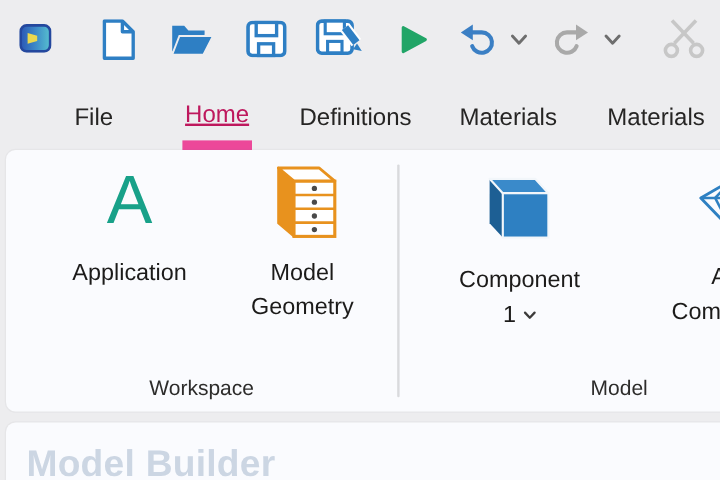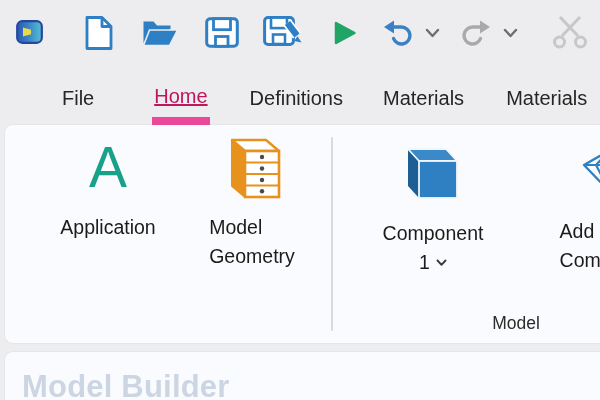--- a/index.html
+++ b/index.html
@@ -22,21 +22,21 @@
 
   
   .ribbon{position:absolute;left:5px;top:125px;width:695px;height:218px;background:#fafbfe;border-radius:8px;box-shadow:0 0 0 1px rgba(120,125,140,.06);}
   .rgroup{position:absolute;top:0;height:100%;}
   .rg-workspace{left:0;width:326px;}
   .rg-model{left:326px;width:370px;}
   .rdivider{position:absolute;top:12px;height:194px;width:2px;background:#d9dadd;border-radius:1px;}
   .rgroup-label{position:absolute;bottom:9px;left:0;right:0;text-align:center;font-size:17.5px;color:#2d2c2b;}
   .rbtn{position:absolute;top:10px;display:flex;flex-direction:column;align-items:center;background:none;border:none;padding:0;cursor:pointer;font-family:"Liberation Sans",sans-serif;}
   .rbtn .icon-slot{height:64px;display:flex;align-items:center;justify-content:center;}
-  .rbtn .lbl{font-size:19.5px;line-height:29px;color:#1c1b1a;white-space:nowrap;text-align:left;margin-top:14px;}
+  .rbtn .lbl{font-size:19.5px;line-height:29px;color:#1c1b1a;white-space:nowrap;text-align:center;margin-top:14px;}
   .rbtn .lbl2{font-size:19.5px;line-height:29px;color:#1c1b1a;white-space:nowrap;display:flex;align-items:center;justify-content:center;gap:6px;}
   .btn-appbuilder{left:28px;width:150px;}
   .btn-modelmanager{left:180px;width:134px;}
   .btn-component{left:361px;width:134px;}
   .btn-addcomponent{left:528px;width:154px;}
   .a-glyph{font-size:57px;line-height:57px;color:#18a189;font-weight:400;}
 
   
   .bottom-panel{position:absolute;left:5px;top:352px;width:695px;height:60px;background:#fafbfe;border-radius:8px 8px 0 0;box-shadow:0 0 0 1px rgba(120,125,140,.06);}
   .bottom-title{margin:17px 0 0 17px;font-size:31px;font-weight:bold;color:#ccd6e3;letter-spacing:.2px;}
@@ -168,20 +168,21 @@
             <circle cx="40" cy="45" r="2.2" fill="#4a4a4a"></circle>
             <circle cx="40" cy="56.3" r="2.2" fill="#4a4a4a"></circle>
           </svg>
         </span>
         <span class="lbl">
           <span>Model</span><br>
           <span>Geometry</span>
         </span>
       </button>
 
+      <span class="rgroup-label">Workspace</span>
     </div>
 
     <div class="rdivider" style="left:326px;"></div>
 
     <div class="rgroup rg-model">
       <button class="rbtn btn-component" style="left:35px;">
         <span class="icon-slot" style="padding-top:6px;">
           <svg width="58" height="54" viewBox="0 0 58 54">
             <polygon points="4,3 15,15 15,52 4,40" fill="#1d5f94"></polygon>
             <polygon points="4,3 15,15 53,15 42,3" fill="#3a8aca" stroke="#f2f6fa" stroke-width="1.8" stroke-linejoin="round"></polygon>

